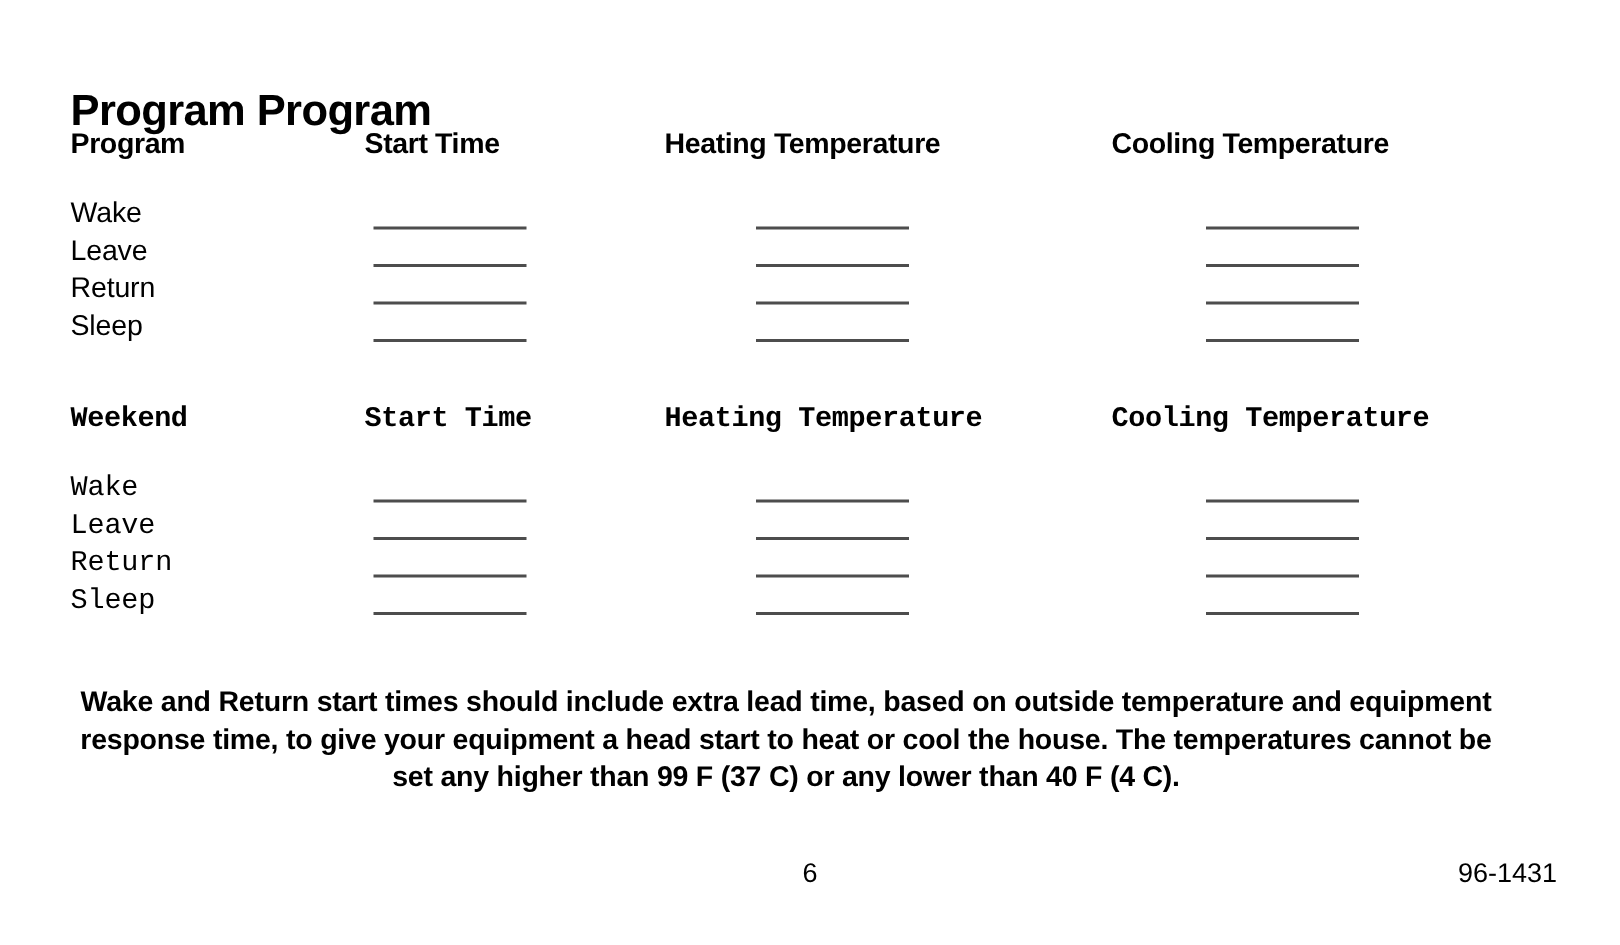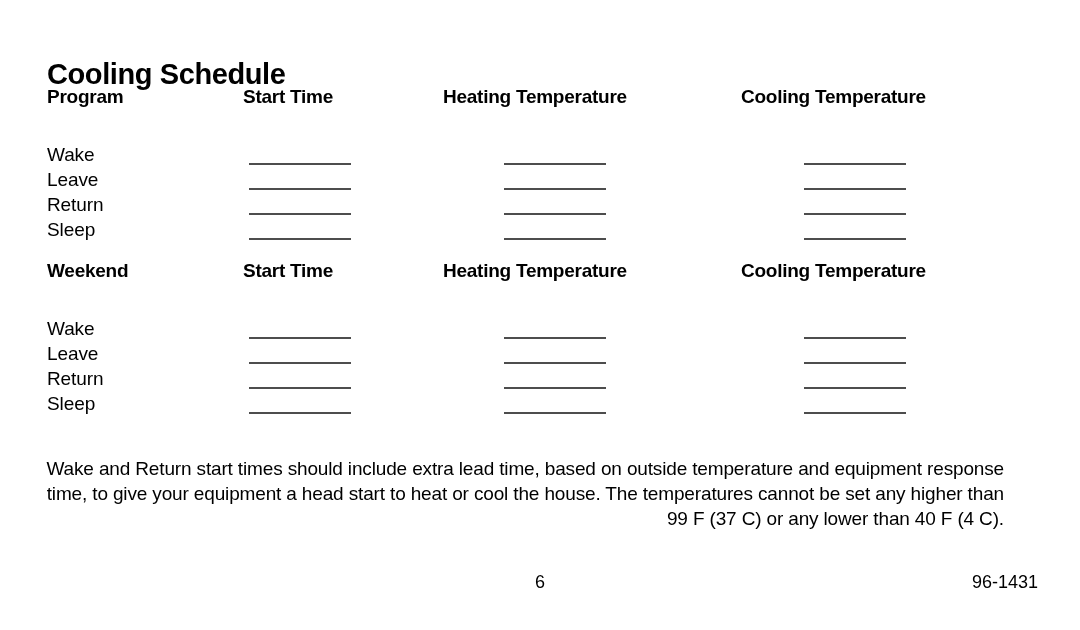--- a/index.html
+++ b/index.html
@@ -35,21 +35,21 @@
     white-space: nowrap;
   }
 
   
   .schedule-block {
     position: absolute;
     left: 0;
     right: 0;
   }
   #weekday-block { top: 86px; }
-  #weekend-block { top: 260px; }
+  #weekend-block { top: 268px; font-family: Liberation Mono, monospace; }
 
   .col-header-row {
     position: relative;
     height: 26px;
   }
   .col-header {
     position: absolute;
     top: 0;
     font-size: 19px;
     font-weight: bold;
@@ -57,21 +57,21 @@
     line-height: 22px;
     white-space: nowrap;
   }
   .col-header.c-day    { left: 47px; }
   .col-header.c-start  { left: 243px; }
   .col-header.c-heat   { left: 443px; }
   .col-header.c-cool   { left: 741px; }
 
   .rows {
     position: relative;
-    margin-top: 32px;
+    margin-top: 20px;
     height: 104px;
   }
   .sched-row {
     position: relative;
     height: 25px;
   }
   .row-label {
     position: absolute;
     left: 47px;
     top: 0;
@@ -92,24 +92,24 @@
   .blank-line.b-heat  { left: 504px; }
   .blank-line.b-cool  { left: 804px; }
 
   
   .note-paragraph {
     position: absolute;
     left: 44px;
     top: 437px;
     width: 960px;
     font-size: 19px;
-    font-weight: normal;
+    font-weight: bold;
     line-height: 25px;
     letter-spacing: -0.15px;
-    text-align: right;
+    text-align: center;
   }
 
   
   .footer {
     position: absolute;
     left: 0;
     right: 0;
     top: 571px;
     height: 26px;
   }
@@ -128,21 +128,21 @@
     font-size: 18px;
     line-height: 22px;
     white-space: nowrap;
   }
 </style>
 </head>
 <body>
 
 <div class="page">
 
-  <h1 class="doc-title">Cooling Schedule</h1>
+  <h1 class="doc-title">Program Program</h1>
 
   <section class="schedule-block" id="weekday-block">
 
     <div class="col-header-row">
       <div class="col-header c-day">Program</div>
       <div class="col-header c-start">Start Time</div>
       <div class="col-header c-heat">Heating Temperature</div>
       <div class="col-header c-cool">Cooling Temperature</div>
     </div>
 

